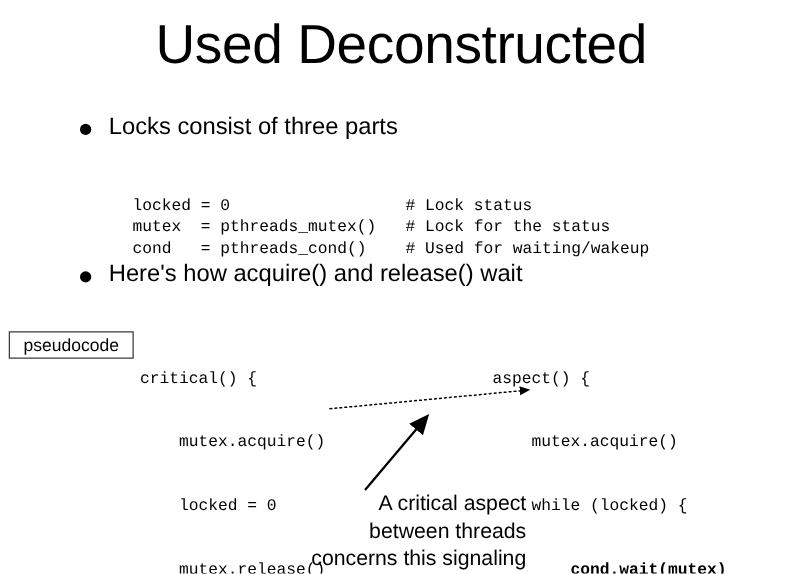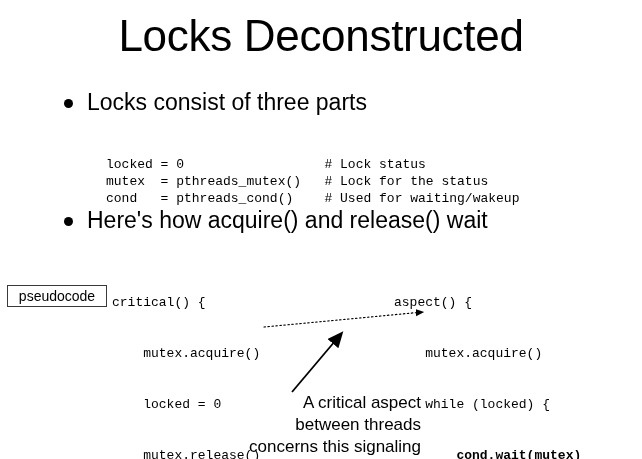--- a/index.html
+++ b/index.html
@@ -43,21 +43,21 @@
     width: 9px;
     height: 9px;
     border-radius: 50%;
     background: #000000;
     margin-top: 11px;
     margin-right: 14px;
     flex: none;
   }
   .bullet-text {
     font-family: "Liberation Sans", sans-serif;
-    font-size: 23px;
+    font-size: 19px;
     font-weight: 400;
     line-height: 28px;
     color: #000000;
   }
   #bullet-1 { left: 64px; top: 88px; }
   #bullet-2 { left: 64px; top: 206px; }
 
   
   .code {
     position: absolute;
@@ -69,21 +69,21 @@
     margin-top: 20px;
   }
   #code-decl { left: 106px; top: 136px; }
   #code-release { left: 112px; top: 240px; }
   #code-acquire { left: 394px; top: 240px; }
 
   
   #pseudocode-label {
     position: absolute;
     left: 7px;
-    top: 285px;
+    top: 265px;
     width: 100px;
     height: 22px;
     border: 1px solid #3a3a3a;
     background: #ffffff;
     display: flex;
     align-items: center;
     justify-content: center;
     font-family: "Liberation Sans", sans-serif;
     font-size: 14px;
     color: #000000;
@@ -111,21 +111,21 @@
     width: 642px;
     height: 459px;
     pointer-events: none;
   }
 </style>
 </head>
 <body>
 
 <div id="slide">
 
-  <div id="slide-title">Locks Deconstructed</div>
+  <div id="slide-title">Used Deconstructed</div>
 
   <div class="bullet-row" id="bullet-1">
     <span class="bullet-dot"></span>
     <span class="bullet-text">Locks consist of three parts</span>
   </div>
 
   <pre class="code" id="code-decl">locked = 0                  # Lock status
 mutex  = pthreads_mutex()   # Lock for the status
 cond   = pthreads_cond()    # Used for waiting/wakeup</pre>
 

